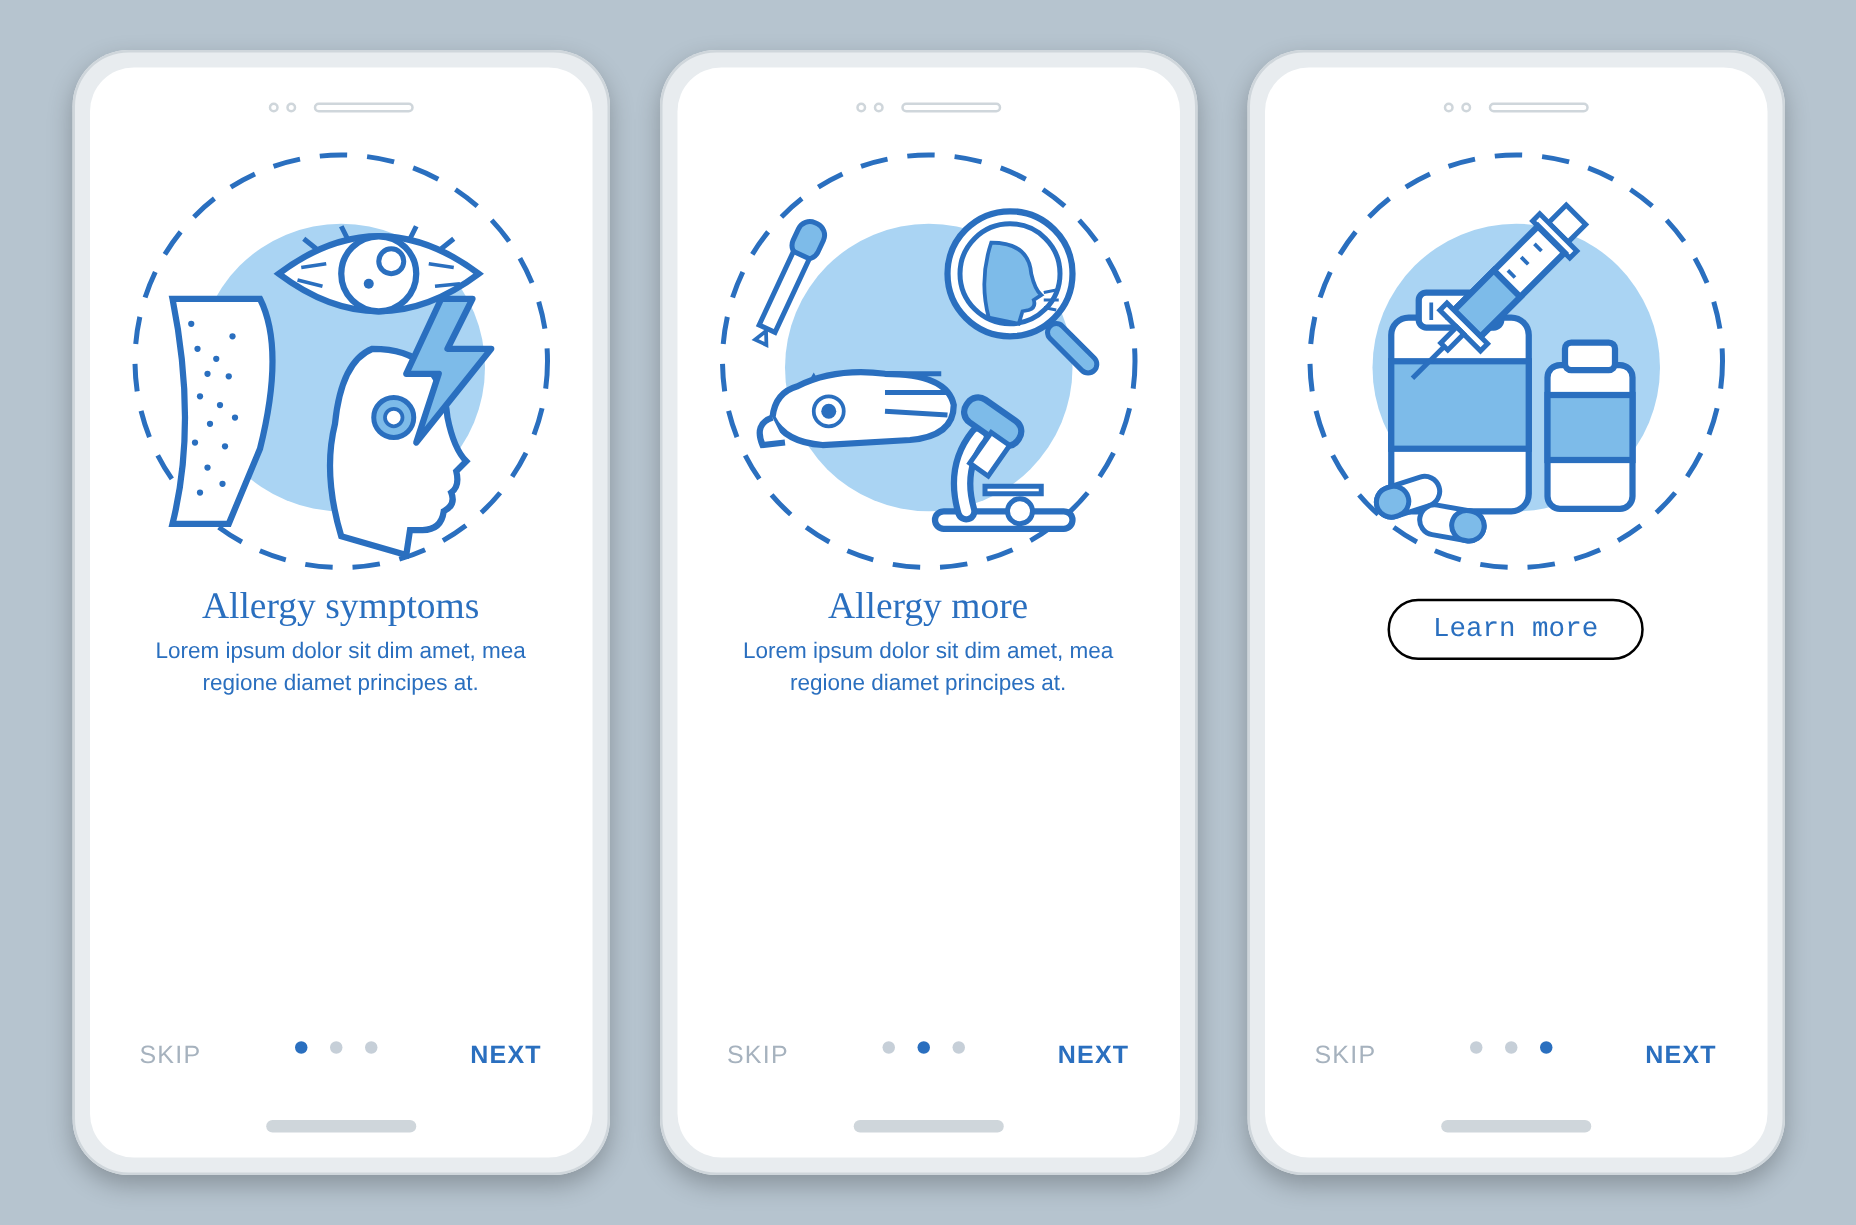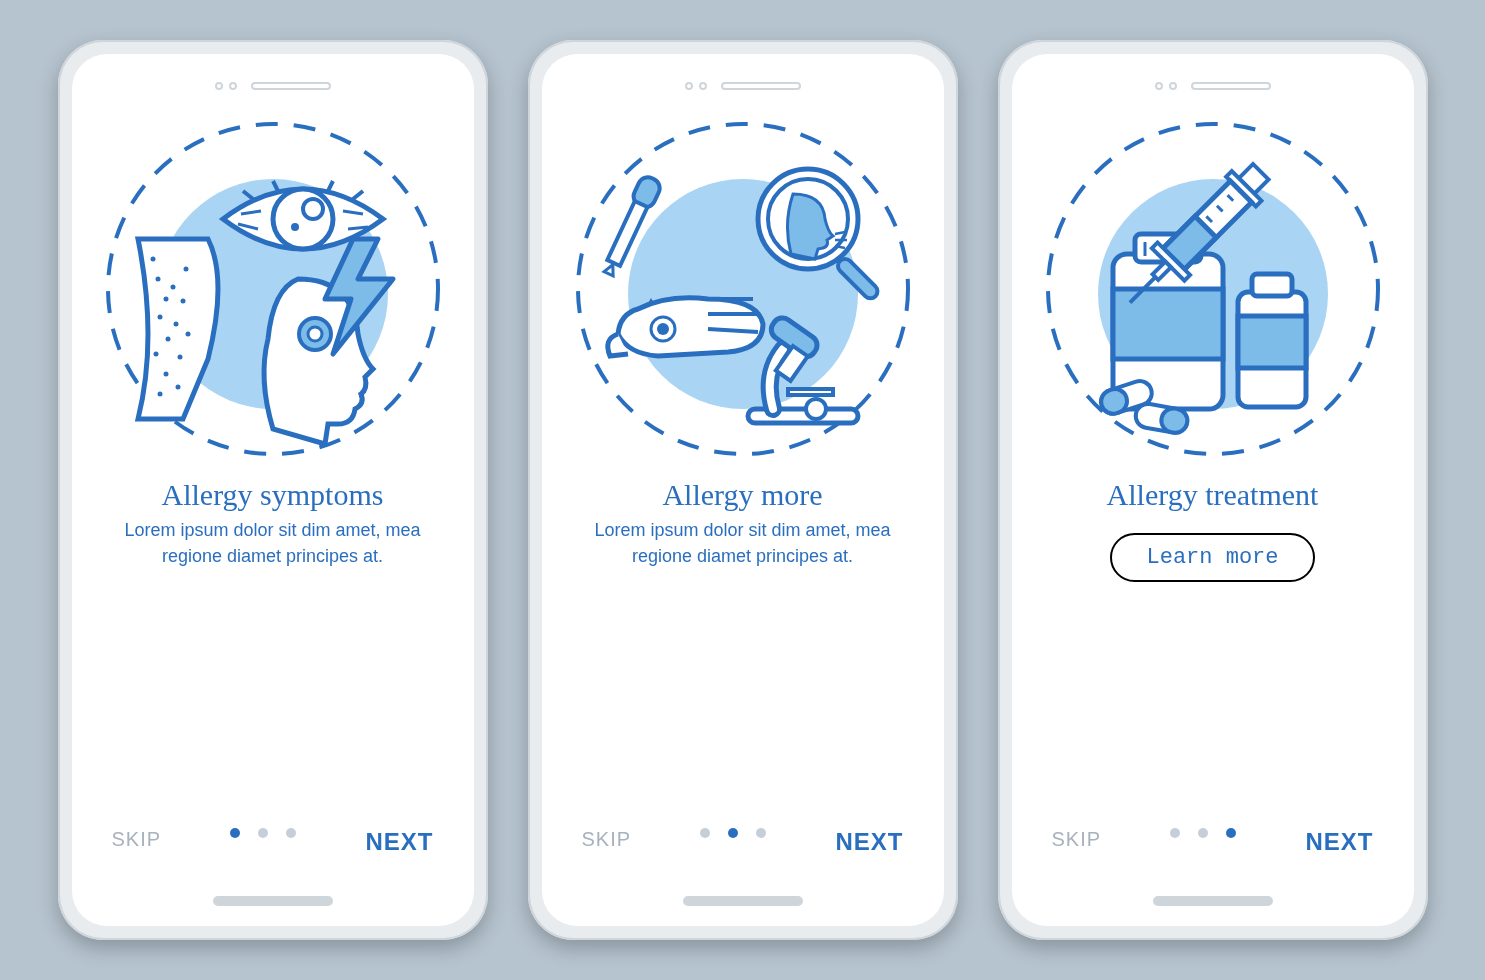--- a/index.html
+++ b/index.html
@@ -56,21 +56,21 @@
     width: 340px;
     height: 340px;
     display:flex; align-items:center; justify-content:center;
   }
   .title {
     font-family: Georgia, 'Times New Roman', serif;
     color: #2a6fbf;
     font-size: 30px;
     line-height: 1.2;
     text-align: center;
-    margin-top: 18px;
+    margin-top: 8px;
     max-width: 280px;
   }
   .desc {
     color: #2a6fbf;
     font-size: 18px;
     line-height: 1.45;
     text-align: center;
     margin-top: 4px;
     max-width: 330px;
   }
@@ -96,21 +96,21 @@
   }
   .skip {
     color: #a6b2be;
     font-size: 20px;
     letter-spacing: 1px;
     cursor: pointer;
     background:none; border:none;
   }
   .next {
     color: #2a6fbf;
-    font-size: 24px;
+    font-size: 20px;
     letter-spacing: 1px;
     cursor: pointer;
     background:none; border:none;
     font-weight: bold;
   }
   .dots {
     display:flex; gap:18px; align-items:center;
   }
   .dot {
     width:10px; height:10px; border-radius:50%; background:#c6cfd8;
@@ -308,21 +308,20 @@
         </g>
 
         <g transform="translate(55,265)">
           <rect x="0" y="10" width="52" height="24" rx="12" fill="#fff" stroke="#2a6fbf" stroke-width="4" transform="rotate(-18 0 10)"></rect>
           <rect x="0" y="10" width="26" height="24" rx="12" fill="#7dbbe9" stroke="#2a6fbf" stroke-width="4" transform="rotate(-18 0 10)"></rect>
           <rect x="40" y="18" width="52" height="24" rx="12" fill="#fff" stroke="#2a6fbf" stroke-width="4" transform="rotate(10 40 18)"></rect>
           <rect x="66" y="18" width="26" height="24" rx="12" fill="#7dbbe9" stroke="#2a6fbf" stroke-width="4" transform="rotate(10 40 18)"></rect>
         </g>
       </svg>
     </div>
-    <div class="title">Allergy treatment</div>
     <button class="learn-more">Learn more</button>
     <div class="nav-row">
       <button class="skip">SKIP</button>
       <div class="dots">
         <span class="dot"></span>
         <span class="dot"></span>
         <span class="dot active"></span>
       </div>
       <button class="next">NEXT</button>
     </div>

